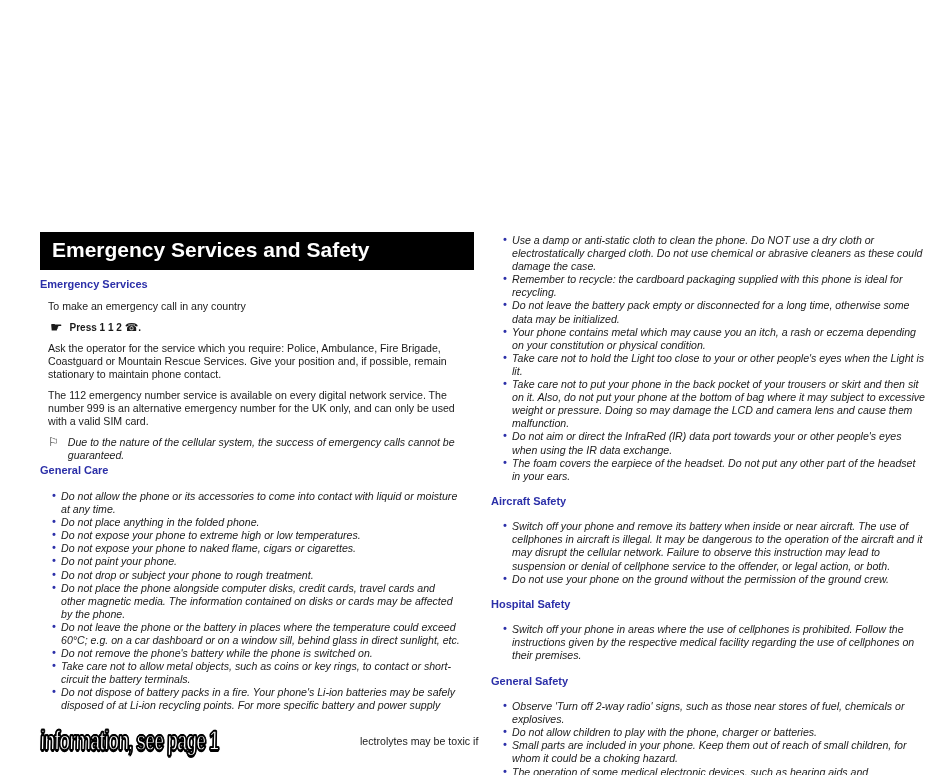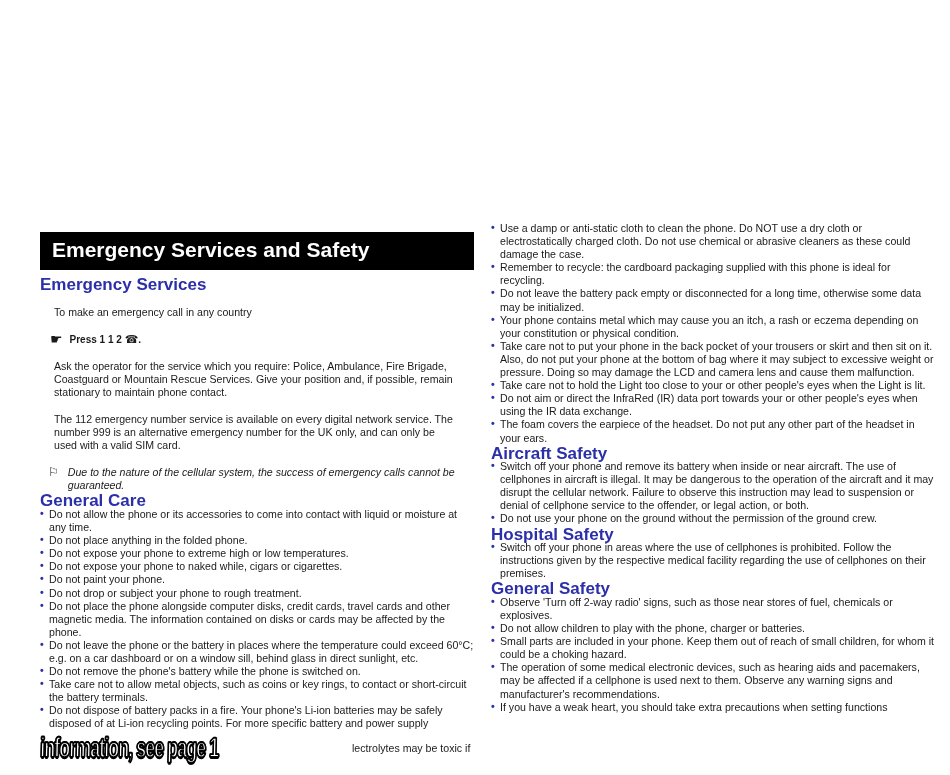--- a/index.html
+++ b/index.html
@@ -10,40 +10,40 @@
     font-family: "Liberation Sans", sans-serif;
     color: var(--text, #1a1a1a);
   }
   .doc {
     position: absolute; left: 40px; top: 222px; width: 897px;
     display: flex; gap: 17px;
   }
   .col { font-size: 10.6px; line-height: 13.1px; }
   .col.left  { width: 434px; padding-top: 10px; }
   .col.right { width: 446px; }
-  p { margin: 14px; }
+  p { margin: 8px; }
 
   .title-bar {
     background: var(--title_bar_bg, #000);
     color: var(--title_bar_fg, #fff);
     font-size: 21px; font-weight: bold; line-height: 24px;
     padding: 6px 10px 8px 12px; margin-bottom: 8px;
   }
 
   h3.blue {
     color: var(--heading, #2b2fa8);
-    font-size: 17px; font-weight: bold;
+    font-size: 11px; font-weight: bold;
     margin: 2px 0 0 0; line-height: 13.5px;
   }
 
   .press-line { margin: 6px 0 7px 10px; font-size: 10px; font-weight: bold; }
   .hand  { font-size: 14px; font-weight: normal; margin-right: 7px; vertical-align: -1px; }
   .phone { font-size: 11px; font-weight: normal; }
 
-  ul.bullets { margin: 0; padding: 0; list-style: none; }
+  ul.bullets { margin: 12px; padding: 0; list-style: none; font-style: italic; }
   ul.bullets li { position: relative; padding-left: 9px; }
   ul.bullets li::before {
     content: "\2022";
     position: absolute; left: 0; top: -1px;
     color: var(--bullet, #2b2fa8); font-weight: bold;
   }
 
   .note {
     display: flex; gap: 9px; align-items: flex-start;
     font-style: italic; margin: 4px 0 2px 8px; padding-right: 6px;
@@ -54,21 +54,21 @@
   .glitch {
     position: absolute; left: 0; bottom: -3px;
     font-weight: bold; font-size: 18px; white-space: nowrap;
     color: #ffffff;
     -webkit-text-stroke: 1.2px #000;
     text-shadow: 0 0 1px #000, 1px 0 0 #000, -1px 0 0 #000, 0 1px 0 #000, 0 -1px 0 #000;
     transform: scaleY(1.55) skewX(-2deg);
     transform-origin: bottom left;
     letter-spacing: -1px;
   }
-  .fragment { position: absolute; left: 312px; bottom: 1px; white-space: nowrap; }
+  .fragment { position: absolute; left: 320px; bottom: 1px; white-space: nowrap; }
 </style>
 </head>
 <body>
 
 <div class="doc">
 
   <div class="col left">
 
     <div class="title-bar">
       <div>Emergency Services and Safety</div>
@@ -88,21 +88,21 @@
       <span class="note-icon">⚐</span>
       <span class="note-text">Due to the nature of the cellular system, the success of emergency calls cannot be guaranteed.</span>
     </div>
 
     <h3 class="blue">General Care</h3>
 
     <ul class="bullets">
       <li>Do not allow the phone or its accessories to come into contact with liquid or moisture at any time.</li>
       <li>Do not place anything in the folded phone.</li>
       <li>Do not expose your phone to extreme high or low temperatures.</li>
-      <li>Do not expose your phone to naked while, cigars or cigarettes.</li>
+      <li>Do not expose your phone to naked flame, cigars or cigarettes.</li>
       <li>Do not paint your phone.</li>
       <li>Do not drop or subject your phone to rough treatment.</li>
       <li>Do not place the phone alongside computer disks, credit cards, travel cards and other magnetic media. The information contained on disks or cards may be affected by the phone.</li>
       <li>Do not leave the phone or the battery in places where the temperature could exceed 60°C; e.g. on a car dashboard or on a window sill, behind glass in direct sunlight, etc.</li>
       <li>Do not remove the phone's battery while the phone is switched on.</li>
       <li>Take care not to allow metal objects, such as coins or key rings, to contact or short-circuit the battery terminals.</li>
       <li>Do not dispose of battery packs in a fire. Your phone's Li-ion batteries may be safely disposed of at Li-ion recycling points. For more specific battery and power supply</li>
     </ul>
 
     <div class="glitch-row">
@@ -112,22 +112,22 @@
 
   </div>
 
   <div class="col right">
 
     <ul class="bullets">
       <li>Use a damp or anti-static cloth to clean the phone. Do NOT use a dry cloth or electrostatically charged cloth. Do not use chemical or abrasive cleaners as these could damage the case.</li>
       <li>Remember to recycle: the cardboard packaging supplied with this phone is ideal for recycling.</li>
       <li>Do not leave the battery pack empty or disconnected for a long time, otherwise some data may be initialized.</li>
       <li>Your phone contains metal which may cause you an itch, a rash or eczema depending on your constitution or physical condition.</li>
+      <li>Take care not to hold the Light too close to your or other people's eyes when the Light is lit.</li>
       <li>Take care not to put your phone in the back pocket of your trousers or skirt and then sit on it. Also, do not put your phone at the bottom of bag where it may subject to excessive weight or pressure. Doing so may damage the LCD and camera lens and cause them malfunction.</li>
-      <li>Take care not to hold the Light too close to your or other people's eyes when the Light is lit.</li>
       <li>Do not aim or direct the InfraRed (IR) data port towards your or other people's eyes when using the IR data exchange.</li>
       <li>The foam covers the earpiece of the headset. Do not put any other part of the headset in your ears.</li>
     </ul>
 
     <h3 class="blue">Aircraft Safety</h3>
     <ul class="bullets">
       <li>Switch off your phone and remove its battery when inside or near aircraft. The use of cellphones in aircraft is illegal. It may be dangerous to the operation of the aircraft and it may disrupt the cellular network. Failure to observe this instruction may lead to suspension or denial of cellphone service to the offender, or legal action, or both.</li>
       <li>Do not use your phone on the ground without the permission of the ground crew.</li>
     </ul>
 

